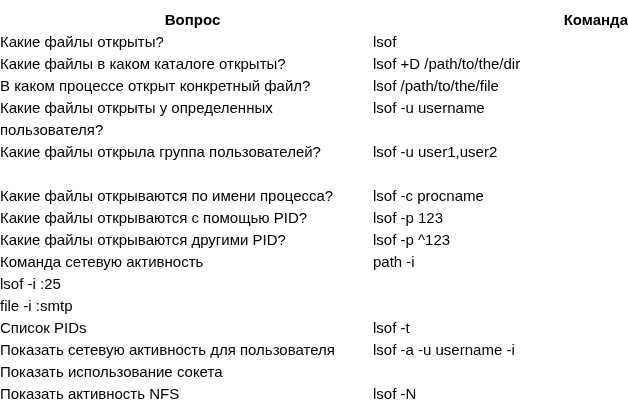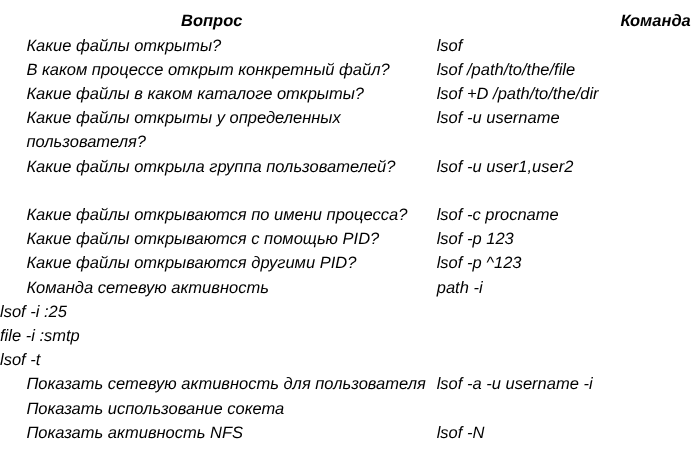--- a/index.html
+++ b/index.html
@@ -12,21 +12,20 @@
     background: #ffffff;
     font-family: "Liberation Sans", sans-serif;
     font-size: 15px;
     line-height: 22px;
     color: #000000;
     overflow: hidden;
   }
   .page {
     padding-top: 9px;
     width: 628px;
-    font-style: italic;
   }
   .header-row {
     display: flex;
     font-weight: bold;
   }
   .header-q {
     width: 385px;
     text-align: center;
   }
   .header-c {
@@ -35,21 +34,21 @@
   }
   .row {
     display: flex;
     align-items: flex-start;
   }
   .row.spacer {
     height: 22px;
   }
   .q-cell {
     width: 373px;
-    padding-left: 24px;
+    padding-left: 0;
     flex: none;
   }
   .c-cell {
     flex: 1;
     min-width: 0;
   }
   .line {
     height: 22px;
     white-space: nowrap;
   }
@@ -66,32 +65,32 @@
       <div class="row">
         <div class="q-cell">
           <div class="line">Какие файлы открыты?</div>
         </div>
         <div class="c-cell">
           <div class="line">lsof</div>
         </div>
       </div>
       <div class="row">
         <div class="q-cell">
+          <div class="line">Какие файлы в каком каталоге открыты?</div>
+        </div>
+        <div class="c-cell">
+          <div class="line">lsof +D /path/to/the/dir</div>
+        </div>
+      </div>
+      <div class="row">
+        <div class="q-cell">
           <div class="line">В каком процессе открыт конкретный файл?</div>
         </div>
         <div class="c-cell">
           <div class="line">lsof /path/to/the/file</div>
-        </div>
-      </div>
-      <div class="row">
-        <div class="q-cell">
-          <div class="line">Какие файлы в каком каталоге открыты?</div>
-        </div>
-        <div class="c-cell">
-          <div class="line">lsof +D /path/to/the/dir</div>
         </div>
       </div>
       <div class="row">
         <div class="q-cell">
           <div class="line">Какие файлы открыты у определенных</div>
           <div class="line">пользователя?</div>
         </div>
         <div class="c-cell">
           <div class="line">lsof -u username</div>
         </div>
@@ -137,20 +136,23 @@
           <div class="line">path -i</div>
         </div>
       </div>
       <div class="row">
         <div class="c-cell">
           <div class="line">lsof -i :25</div>
           <div class="line">file -i :smtp</div>
         </div>
       </div>
       <div class="row">
+        <div class="q-cell">
+          <div class="line">Список PIDs</div>
+        </div>
         <div class="c-cell">
           <div class="line">lsof -t</div>
         </div>
       </div>
       <div class="row">
         <div class="q-cell">
           <div class="line">Показать сетевую активность для пользователя</div>
         </div>
         <div class="c-cell">
           <div class="line">lsof -a -u username -i</div>

